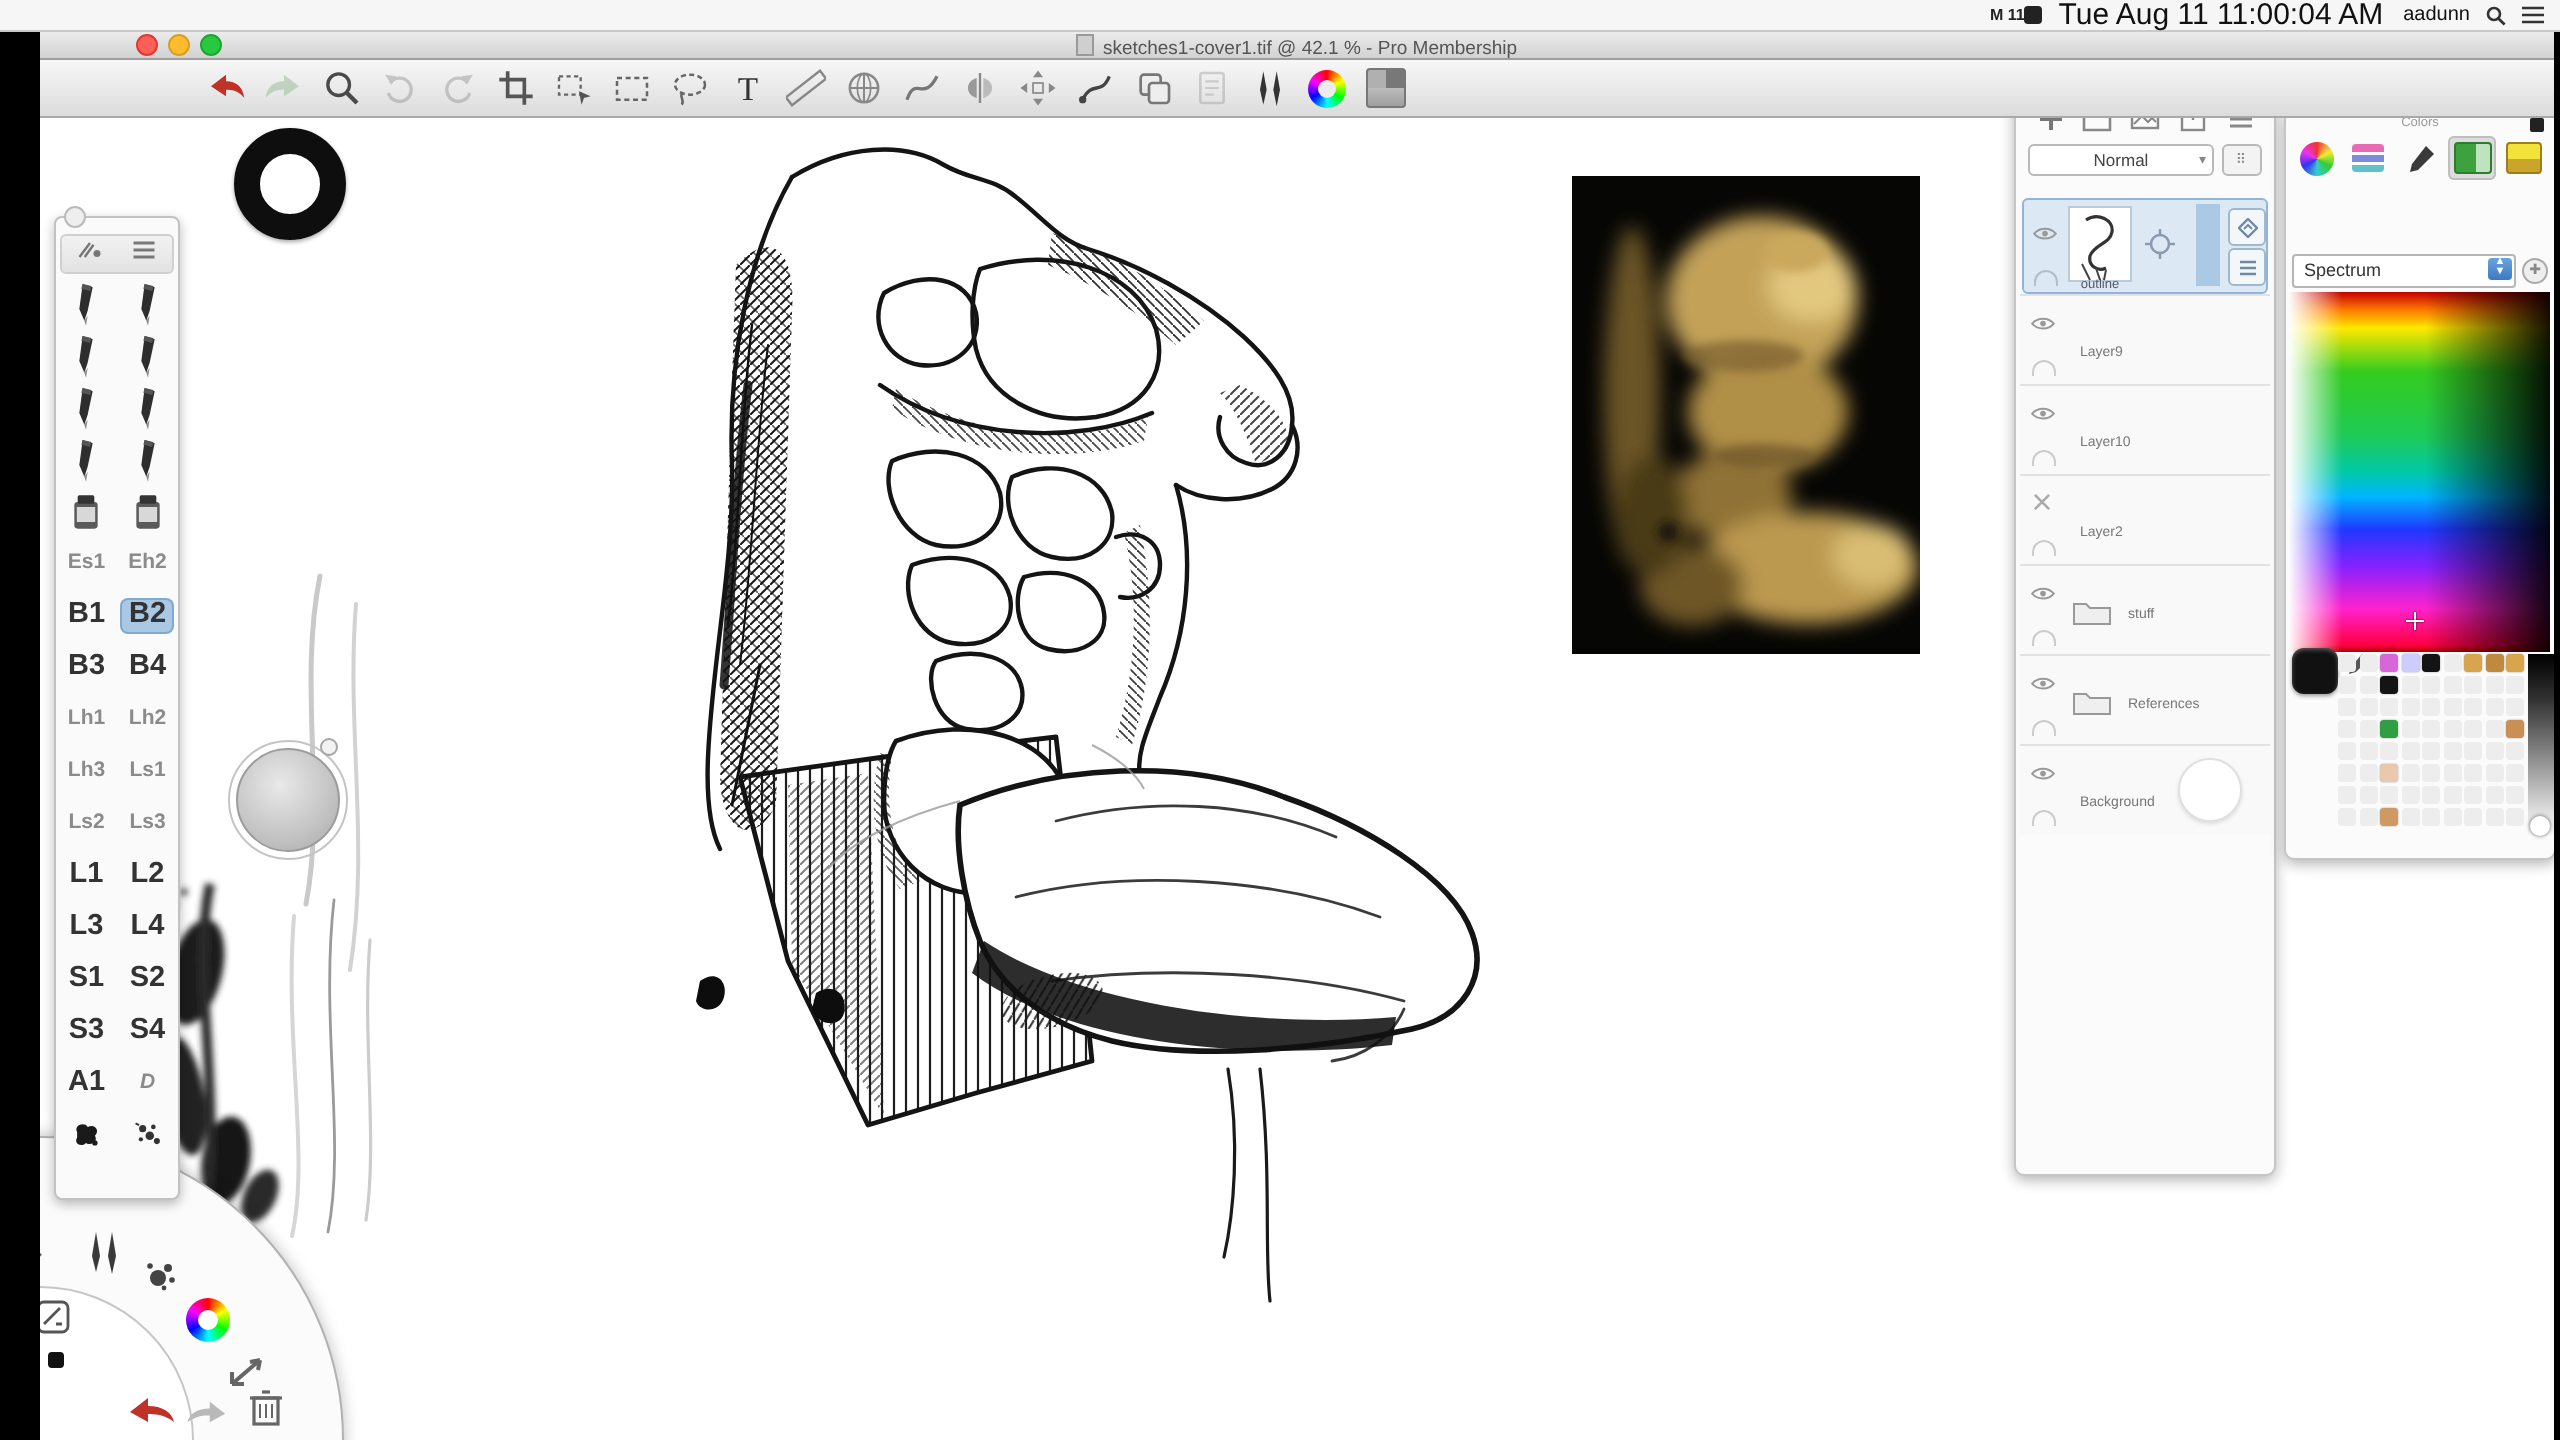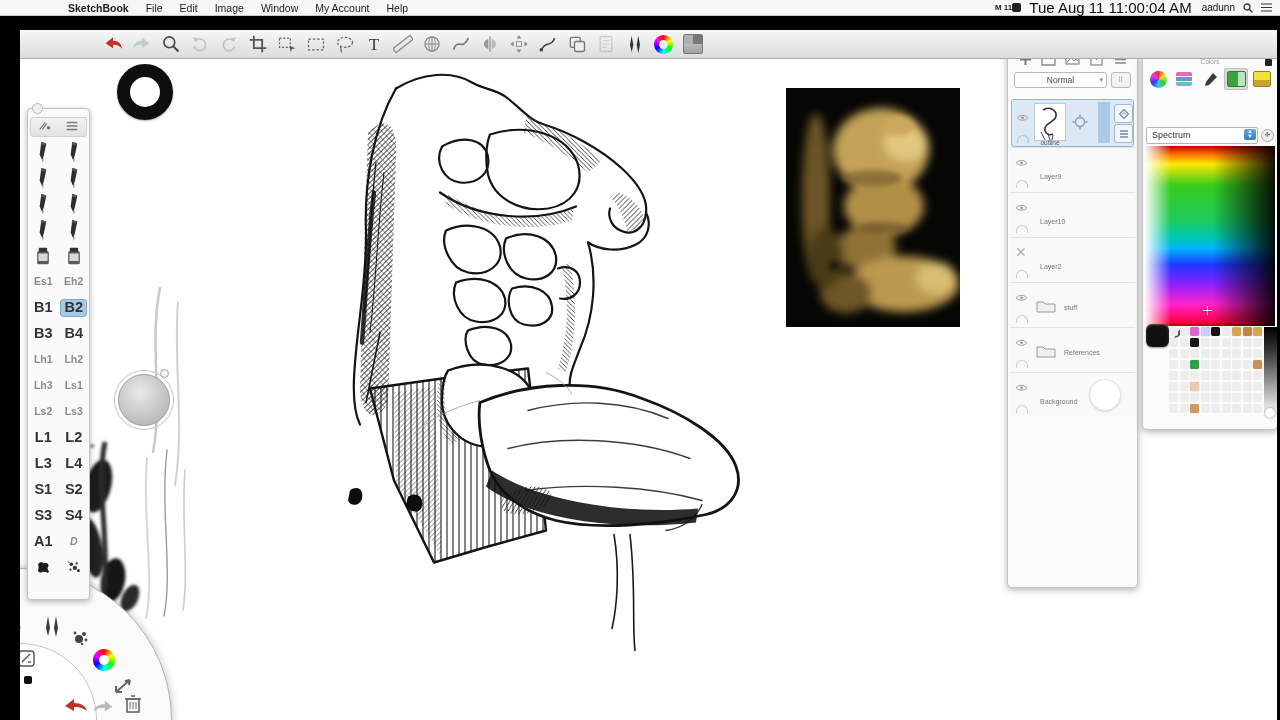--- a/index.html
+++ b/index.html
@@ -816,20 +816,28 @@
   <span class="lagic" style="left:92px;top:700px;width:24px;height:12px;">
     <svg viewBox="0 0 26 14">
         <path d="M23 8 L14 1 L14 5 C7 5 2 8 1 13 C6 9 11 9 14 9 L14 13 Z" fill="#b9b9b9"></path>
       </svg>
     </span>
 
 
   <div id="leftbar"></div>
   <div id="rightbar"></div>
 
+  <div id="titlebar">
+    <div class="tl" id="tl-close"></div>
+    <div class="tl" id="tl-min"></div>
+    <div class="tl" id="tl-zoom"></div>
+    <div id="win-title">
+      <span class="docic"></span><span>sketches1-cover1.tif @ 42.1 % - Pro Membership</span>
+    </div>
+  </div>
 
   <div id="toolbar">
       <div class="tool">
         <svg viewBox="0 0 24 24">
           <path d="M3 11 L12 4 L12 8 C19 8 22 12 23 18 C19 13 15 13 12 13 L12 17 Z" fill="#c03128"></path>
         </svg>
       </div>
       <div class="tool disabled">
         <svg viewBox="0 0 24 24">
           <path d="M21 11 L12 4 L12 8 C5 8 2 12 1 18 C5 13 9 13 12 13 L12 17 Z" fill="#7fae7f"></path>
@@ -937,21 +945,20 @@
       <div class="tool">
         <span class="cw"></span>
       </div>
       <div class="tool">
         <span class="copicic"></span>
       </div>
     </div>
 
   <div id="menubar">
     <span id="apple"></span>
-    <span id="menu-items"><span class="menu-item app">SketchBook</span><span class="menu-item">File</span><span class="menu-item">Edit</span><span class="menu-item">Image</span><span class="menu-item">Window</span><span class="menu-item">My Account</span><span class="menu-item">Help</span></span>
     <span id="status-right">
       <span id="status-icons" style="display: inline-flex; gap: 0; align-items: center;">
           <span class="status-ic">
             <svg viewBox="0 0 13 10">
               <rect x="0.5" y="0.5" width="12" height="7" rx="1" fill="none" stroke="#333"></rect>
               <line x1="4" y1="9.5" x2="9" y2="9.5" stroke="#333"></line>
             </svg>
           </span>
           <span class="status-ic">
             <span style="font-size:8px;font-weight:bold;color:#222;">M 11</span>

